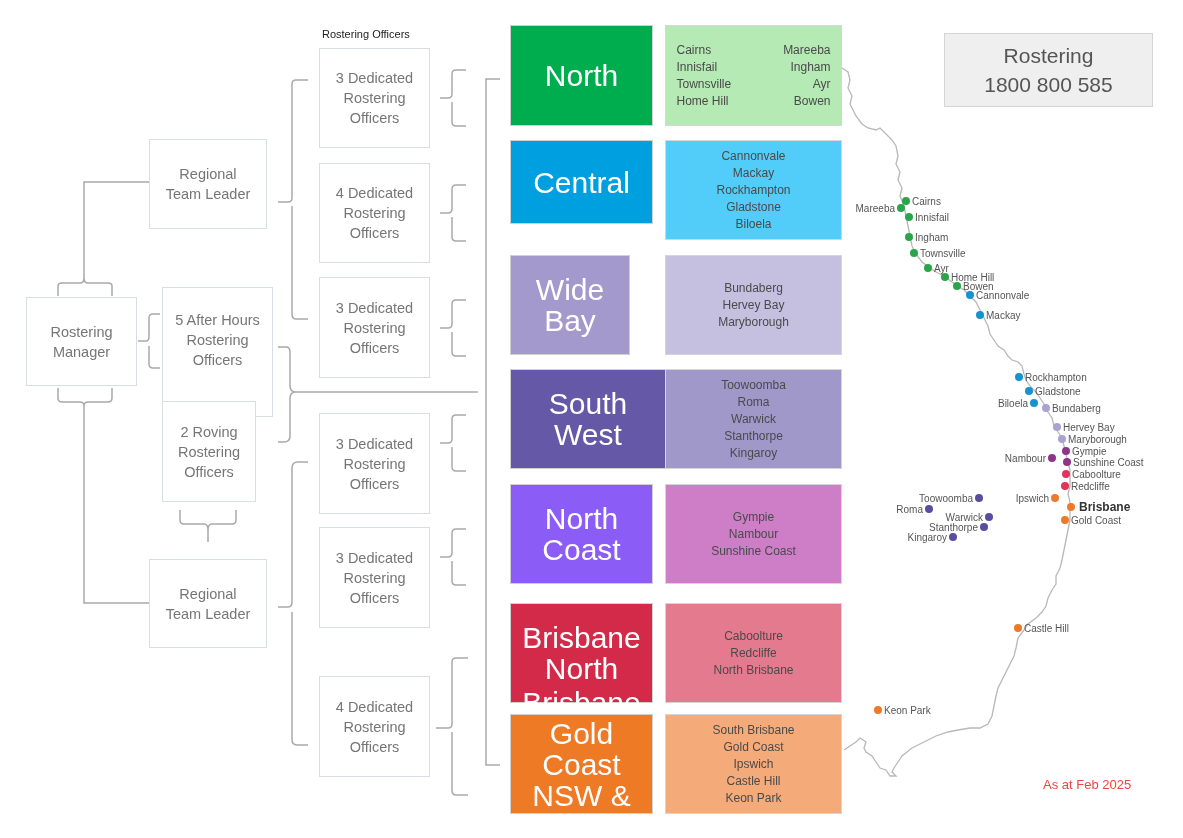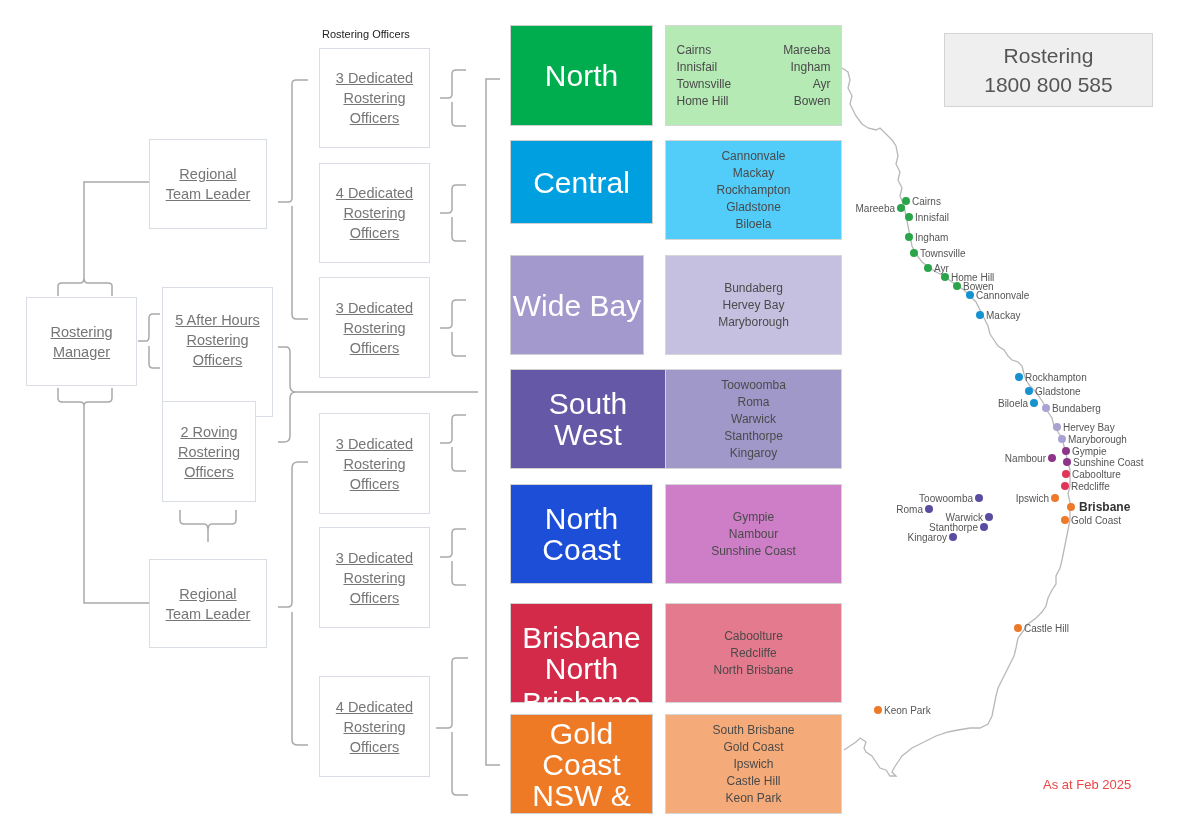--- a/index.html
+++ b/index.html
@@ -1,20 +1,20 @@
 <!DOCTYPE html>
 <html><head>
 <meta charset="utf-8">
 <style>
   html, body { margin: 0; padding: 0; background: #ffffff; }
   body { width: 1183px; height: 838px; position: relative; overflow: hidden;
          font-family: "Liberation Sans", "DejaVu Sans", sans-serif; }
   .box { position: absolute; box-sizing: border-box; border: 1px solid #d9dde4; background: #fff;
          display: flex; align-items: center; justify-content: center; text-align: center;
-         color: #767676; font-size: 14.5px; line-height: 20px; text-decoration: underline; }
+         color: #767676; font-size: 14.5px; line-height: 20px; }
   .box .inner { display: block; }
   .box .inner span { display: block; }
   .region { position: absolute; box-sizing: border-box; border: 1px solid #d0d0d0;
             display: flex; align-items: center; justify-content: center; text-align: center;
             color: #ffffff; font-size: 30px; line-height: 31px; }
   .region span { display: block; }
   .towns { position: absolute; box-sizing: border-box; border: 1px solid #d6d6d6;
            display: flex; align-items: center; justify-content: center; text-align: center;
            color: #4a4a4a; font-size: 12px; line-height: 17px; }
   .towns span { display: block; }
@@ -145,31 +145,31 @@
 <div class="region" id="reg0" style="left: 510px; top: 25px; width: 143px; height: 101px; background: rgb(0, 173, 78);">
   <div>
       <span>North</span>
     </div>
 </div>
 <div class="region" id="reg1" style="left: 510px; top: 140px; width: 143px; height: 84px; background: rgb(0, 159, 223);">
   <div>
       <span>Central</span>
     </div>
 </div>
-<div class="region" id="reg2" style="left: 510px; top: 255px; width: 134px; height: 100px; background: rgb(163, 153, 204);">
+<div class="region" id="reg2" style="left: 510px; top: 255px; width: 120px; height: 100px; background: rgb(163, 153, 204);">
   <div>
       <span>Wide Bay</span>
     </div>
 </div>
 <div class="region" id="reg3" style="left: 510px; top: 369px; width: 156px; height: 100px; background: rgb(101, 88, 166);">
   <div>
       <span>South West</span>
     </div>
 </div>
-<div class="region" id="reg4" style="left: 510px; top: 484px; width: 143px; height: 100px; background: #1d4ed8; justify-content: center;">
+<div class="region" id="reg4" style="left: 510px; top: 484px; width: 143px; height: 100px; background: #8b5cf6; justify-content: center;">
   <div>
       <span>North Coast</span>
     </div>
 </div>
 <div class="region" id="reg5" style="left: 510px; top: 603px; width: 143px; height: 100px; background: rgb(212, 42, 73);">
   <div>
       <span>Brisbane</span>
       <span>North</span>
     </div>
 </div>

